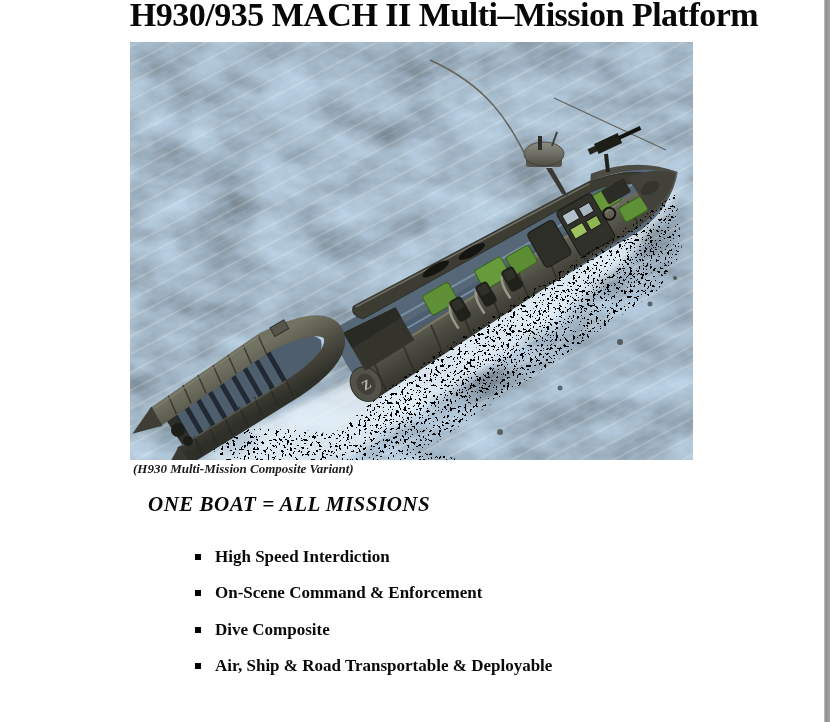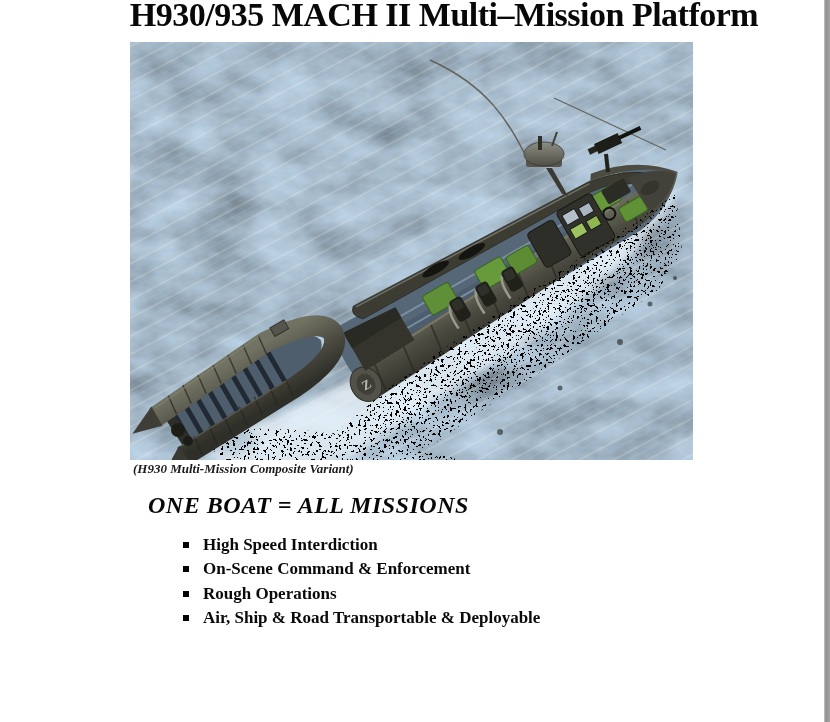--- a/index.html
+++ b/index.html
@@ -19,29 +19,29 @@
     position:absolute;left:130px;top:42px;width:563px;height:418px;
   }
   .figure svg{display:block;width:563px;height:418px;}
   .figure-caption{
     position:absolute;top:461px;left:133px;width:600px;
     text-align:left;
     font-size:13px;font-weight:bold;font-style:italic;color:#1a1a1a;
   }
   .section-heading{
     position:absolute;top:492px;left:148px;
-    font-size:24px;font-weight:bold;font-style:italic;
+    font-size:21px;font-weight:bold;font-style:italic;
     letter-spacing:0.5px;color:#080808;white-space:nowrap;
   }
   .missions-list{
     position:absolute;top:531px;left:178px;margin:0;padding:0;
     list-style:none;
   }
   .missions-list li{
-    position:relative;padding-left:21px;margin:4px;
+    position:relative;padding-left:21px;margin:16px;
     font-size:17px;font-weight:bold;line-height:20.3px;
     white-space:nowrap;color:#0a0a0a;
   }
   .missions-list li .bullet{
     position:absolute;left:1px;top:7px;width:6px;height:6px;
     background:#000;display:block;
   }
   .viewer-right-border{
     position:absolute;right:0;top:0;bottom:0;width:6px;
     background:linear-gradient(to right,#c8c8c8 0%,#8f8f8f 30%,#a5a5a5 100%);
@@ -270,17 +270,17 @@
 
 <div class="figure-caption">(H930 Multi-Mission Composite Variant)</div>
 
 <div class="section-heading">ONE BOAT = ALL MISSIONS</div>
 
 <ul class="missions-list">
   <li><span class="bullet"></span><span>High Speed Interdiction</span></li>
   <li><span class="bullet"></span></li>
   <li><span class="bullet"></span></li>
   <li><span class="bullet"></span><span>On-Scene Command &amp; Enforcement</span></li>
-  <li><span class="bullet"></span><span>Rough Operations</span></li>
+  <li><span class="bullet"></span><span>Dive Composite</span></li>
   <li><span class="bullet"></span><span>Air, Ship &amp; Road Transportable &amp; Deployable</span></li>
 </ul>
 
 <div class="viewer-right-border"></div>
 
 </body></html>

